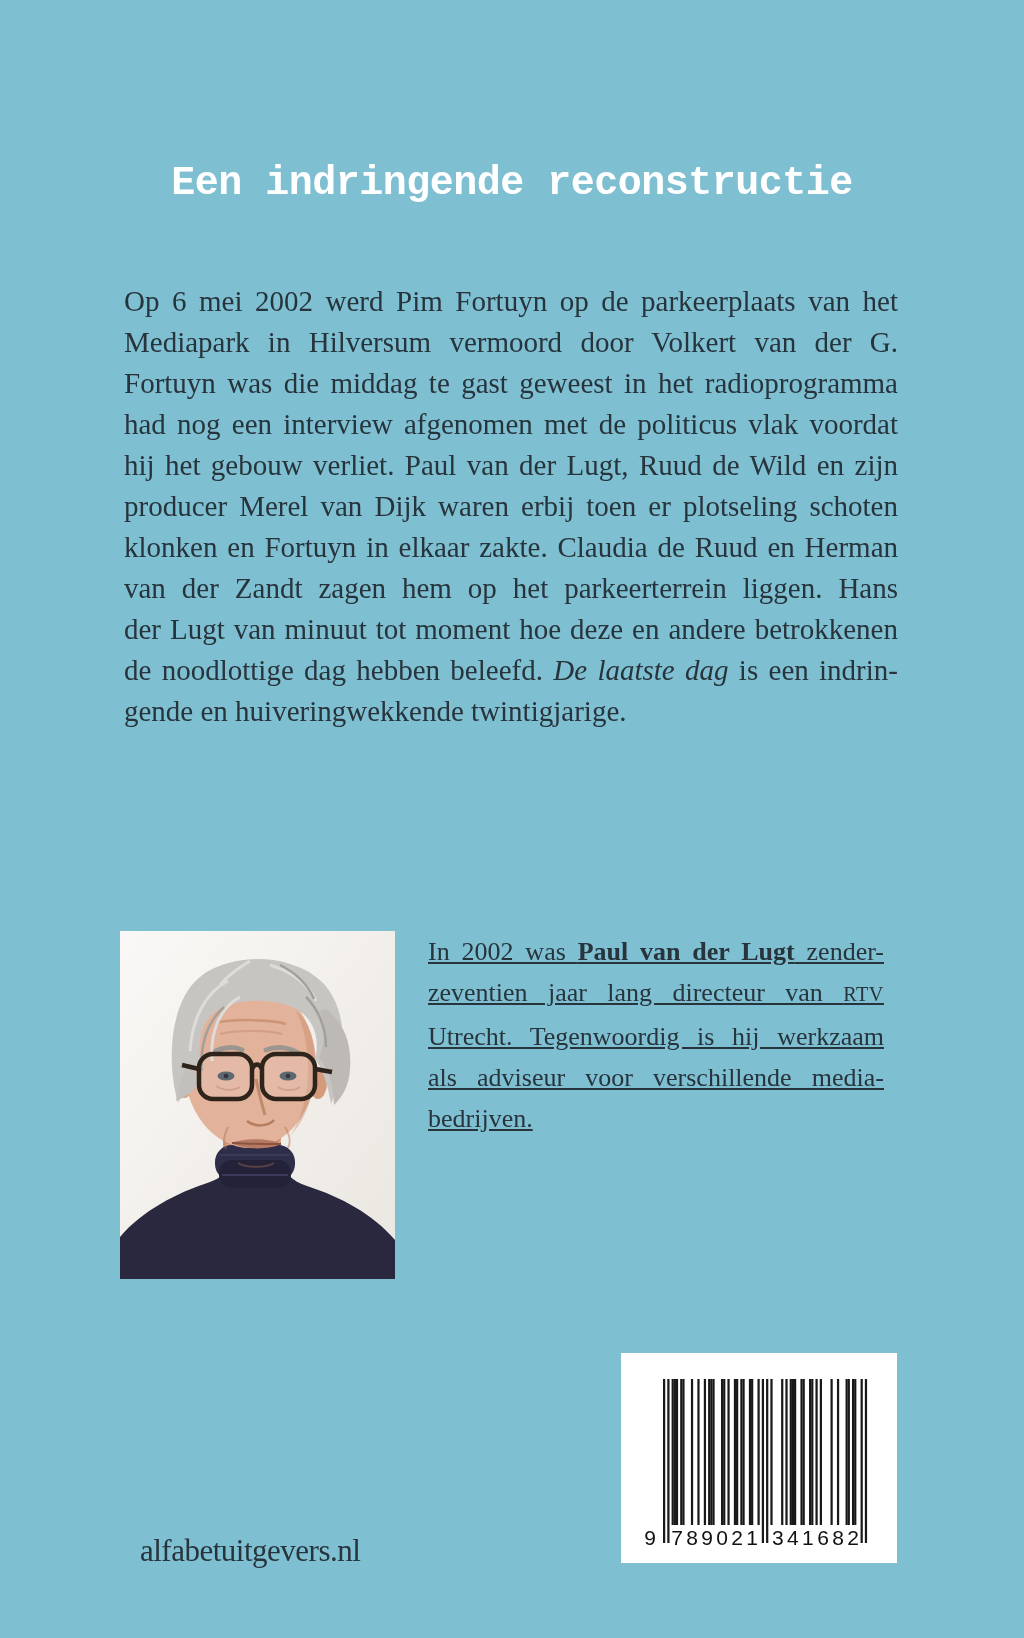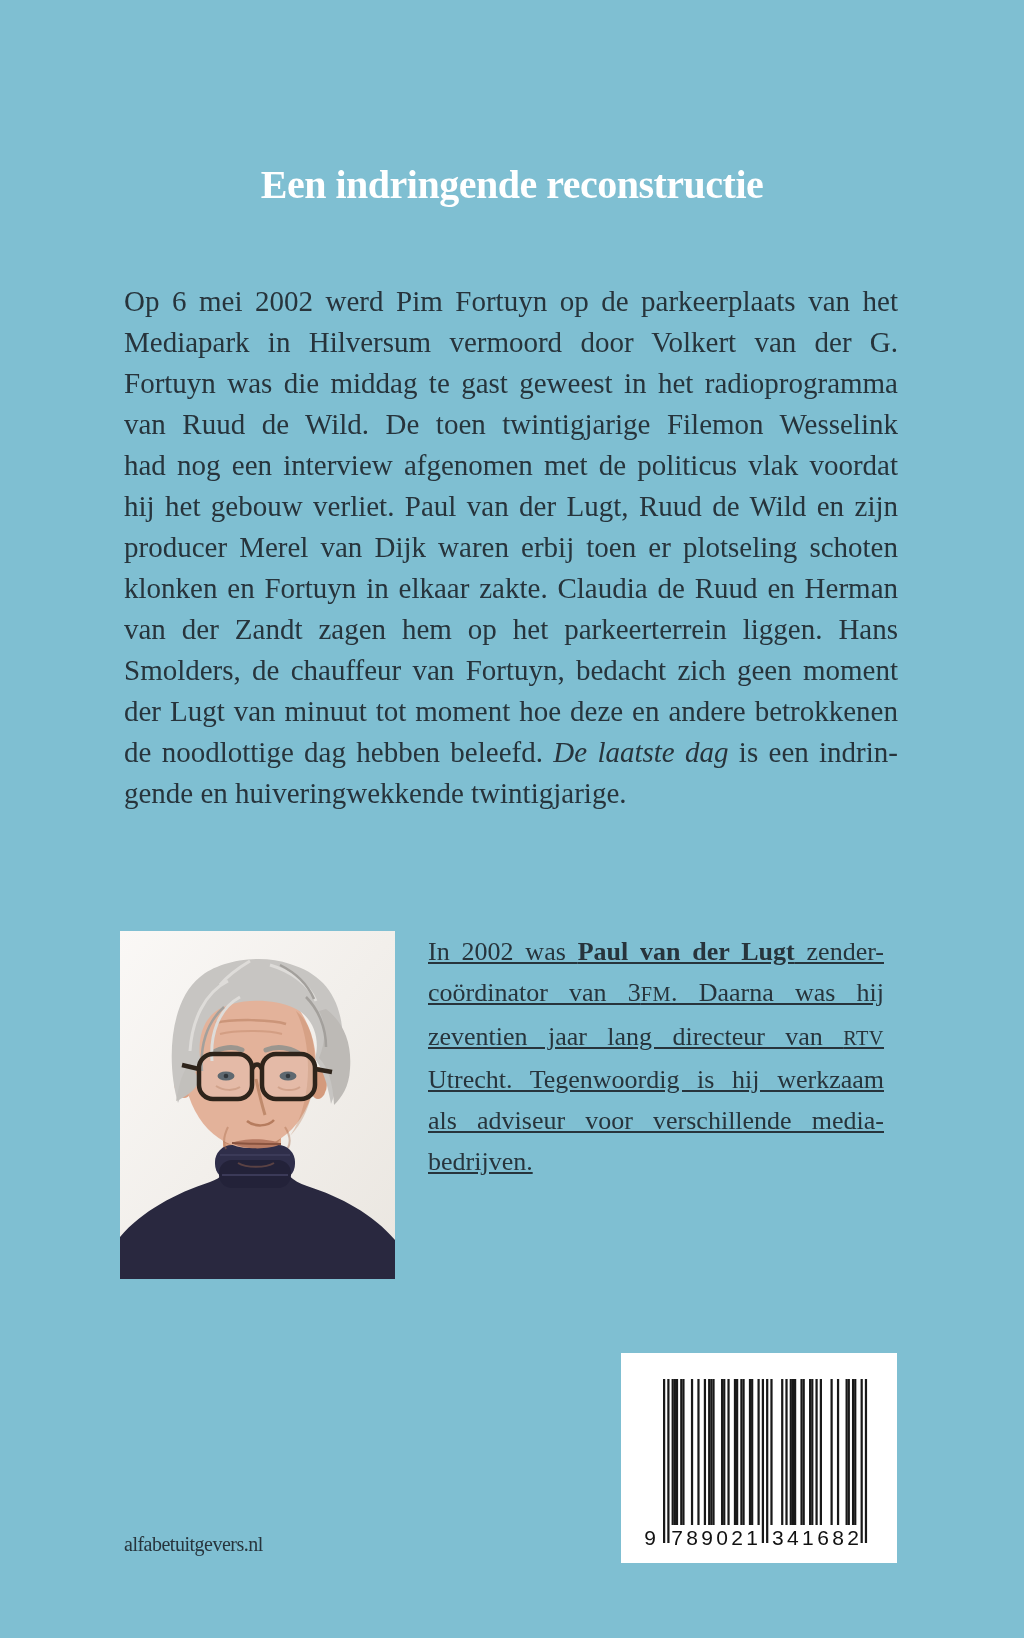--- a/index.html
+++ b/index.html
@@ -9,21 +9,21 @@
   }
   html,body{margin:0;padding:0;}
   body{background:#555;}
   .page{
     position:relative; width:1024px; height:1638px; margin:0 auto;
     background:var(--background); overflow:hidden;
     font-family:"Liberation Serif", serif; color:var(--text);
   }
   .tagline{
     position:absolute; left:0; right:0; top:161px; margin:0;
-    text-align:center; font-family:Liberation Serif, serif;
+    text-align:center; font-family:Liberation Mono, monospace;
     font-weight:bold; font-size:40px; letter-spacing:-0.5px; color:var(--heading);
   }
   .synopsis{
     position:absolute; left:124px; top:281px; width:774px;
     font-size:29px; line-height:41px;
   }
   .bio{
     position:absolute; left:428px; top:931px; width:456px;
     font-size:26px; line-height:41.3px;text-decoration:underline;
   }
@@ -39,42 +39,40 @@
   .photo svg{ display:block; width:100%; height:100%; }
   .barcode-box{
     position:absolute; left:621px; top:1353px; width:276px; height:210px;
     background:var(--barcode_box);
   }
   .barcode-box svg{ display:block; width:100%; height:100%; }
   .bcd{
     font-family:"Liberation Sans", sans-serif; font-size:21px; fill:#111;
   }
   .website{
-    position:absolute; left:124px; top:1533px;
-    font-size:20px; letter-spacing:-0.5px; color:var(--text);
+    position:absolute; left:140px; top:1533px;
+    font-size:31px; letter-spacing:-0.5px; color:var(--text);
   }
 </style>
 </head>
 <body>
 
 <div class="page">
 
   <h1 class="tagline">Een indringende reconstructie</h1>
 
   <div class="synopsis" id="synopsis">
       <div class="tline"><span>Op 6 mei 2002 werd Pim Fortuyn op de parkeerplaats van het</span></div>
       <div class="tline"><span>Mediapark in Hilversum vermoord door Volkert van der G.</span></div>
       <div class="tline"><span>Fortuyn was die middag te gast geweest in het radioprogramma</span></div>
-      <div class="tline"><span>van Ruud de Wild. De toen twintigjarige Filemon Wesselink</span></div>
       <div class="tline"><span>had nog een interview afgenomen met de politicus vlak voordat</span></div>
       <div class="tline"><span>hij het gebouw verliet. Paul van der Lugt, Ruud de Wild en zijn</span></div>
       <div class="tline"><span>producer Merel van Dijk waren erbij toen er plotseling schoten</span></div>
       <div class="tline"><span>klonken en Fortuyn in elkaar zakte. Claudia de Ruud en Herman</span></div>
       <div class="tline"><span>van der Zandt zagen hem op het parkeerterrein liggen. Hans</span></div>
-      <div class="tline"><span>Smolders, de chauffeur van Fortuyn, bedacht zich geen moment</span></div>
       <div class="tline"><span>der Lugt van minuut tot moment hoe deze en andere betrokkenen</span></div>
       <div class="tline"><span>de noodlottige dag hebben beleefd. </span><span class="it">De laatste dag</span><span> is een indrin-</span></div>
       <div class="tline last"><span>gende en huiveringwekkende twintigjarige.</span></div>
     </div>
 
   <div class="photo">
     <svg viewBox="0 0 275 348" xmlns="http://www.w3.org/2000/svg" preserveAspectRatio="none">
       <defs>
         <linearGradient id="pbg" x1="0" y1="0" x2="1" y2="1">
           <stop offset="0" stop-color="#faf8f6"></stop>
@@ -132,21 +130,20 @@
         <rect x="142" y="123" width="53" height="45" rx="14"></rect>
         <path d="M132,138 C135,132 139,132 142,138" fill="none"></path>
         <path d="M79,138 L62,134" fill="none"></path>
         <path d="M195,138 L212,141" fill="none"></path>
       </g>
     </svg>
   </div>
 
   <div class="bio" id="bio">
       <div class="tline"><span>In 2002 was </span><span class="bd">Paul van der Lugt</span><span> zender-</span></div>
-      <div class="tline"><span>coördinator van 3</span><span class="sc">FM</span><span>. Daarna was hij</span></div>
       <div class="tline"><span>zeventien jaar lang directeur van </span><span class="sc">RTV</span></div>
       <div class="tline"><span>Utrecht. Tegenwoordig is hij werkzaam</span></div>
       <div class="tline"><span>als adviseur voor verschillende media-</span></div>
       <div class="tline last"><span>bedrijven.</span></div>
     </div>
 
   <div class="barcode-box">
     <svg id="barcode-svg" viewBox="0 0 276 210" xmlns="http://www.w3.org/2000/svg">
         <rect x="42.00" y="26" width="2.23" height="164" fill="#191919"></rect>
         <rect x="46.29" y="26" width="2.23" height="164" fill="#191919"></rect>

